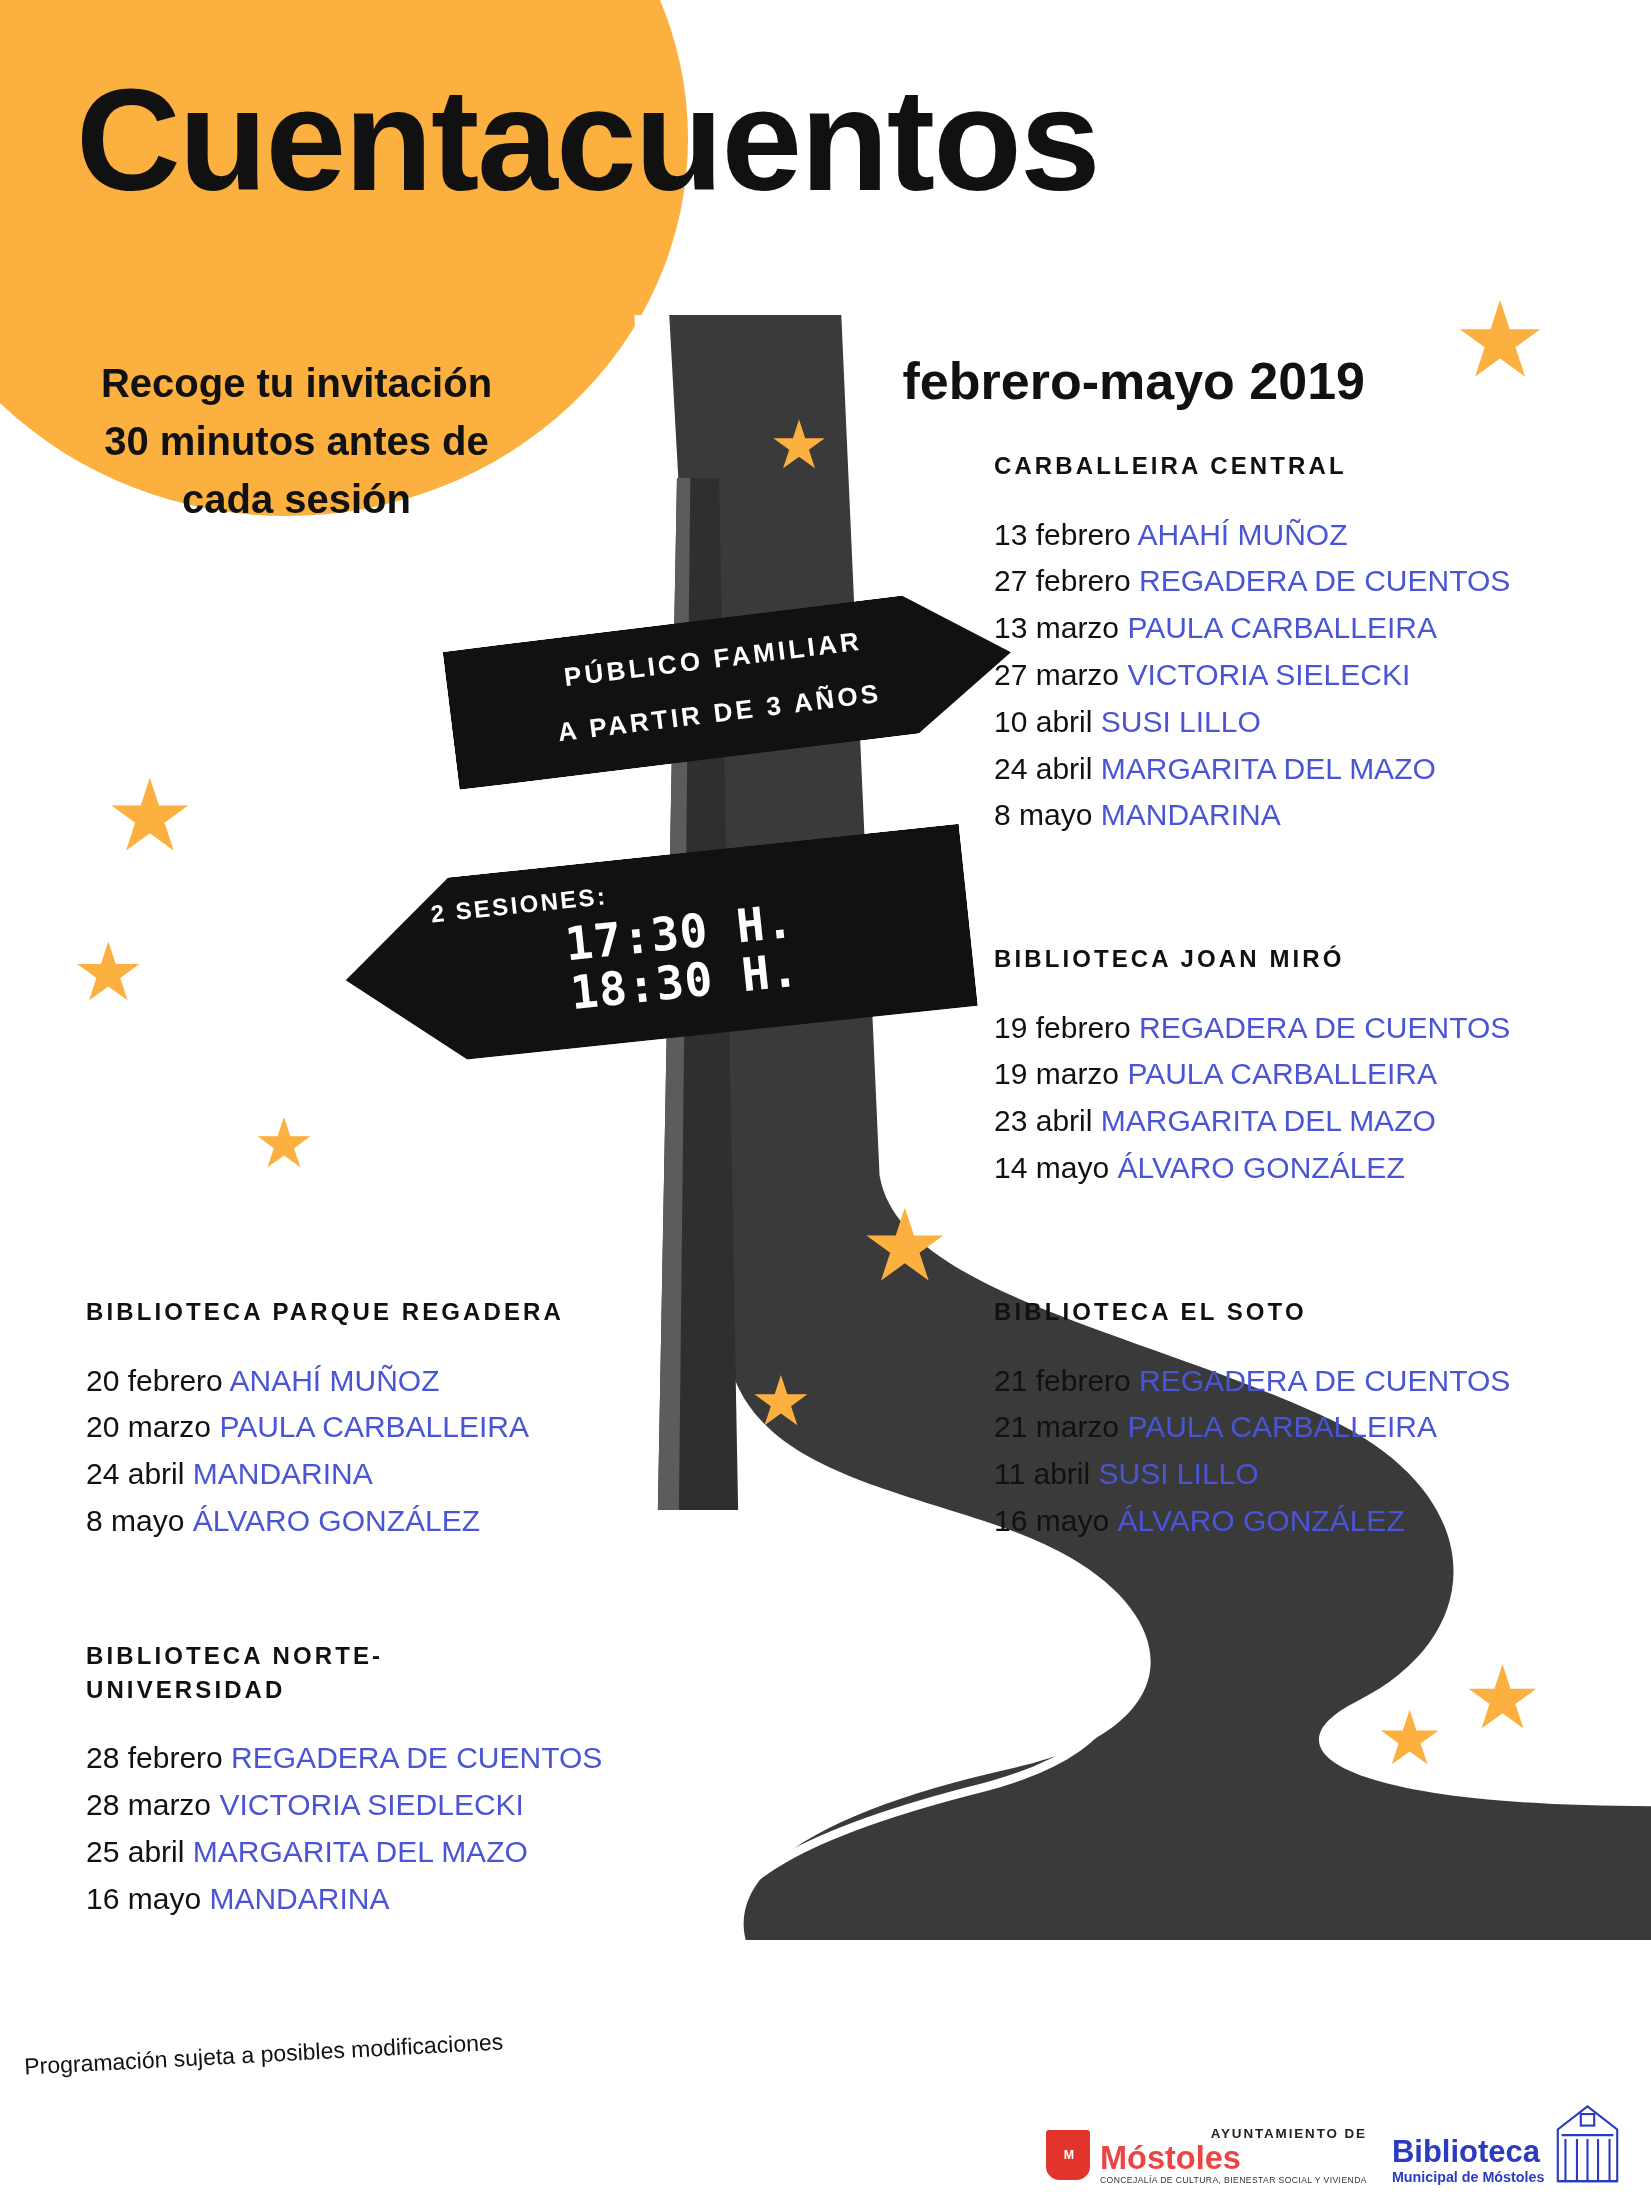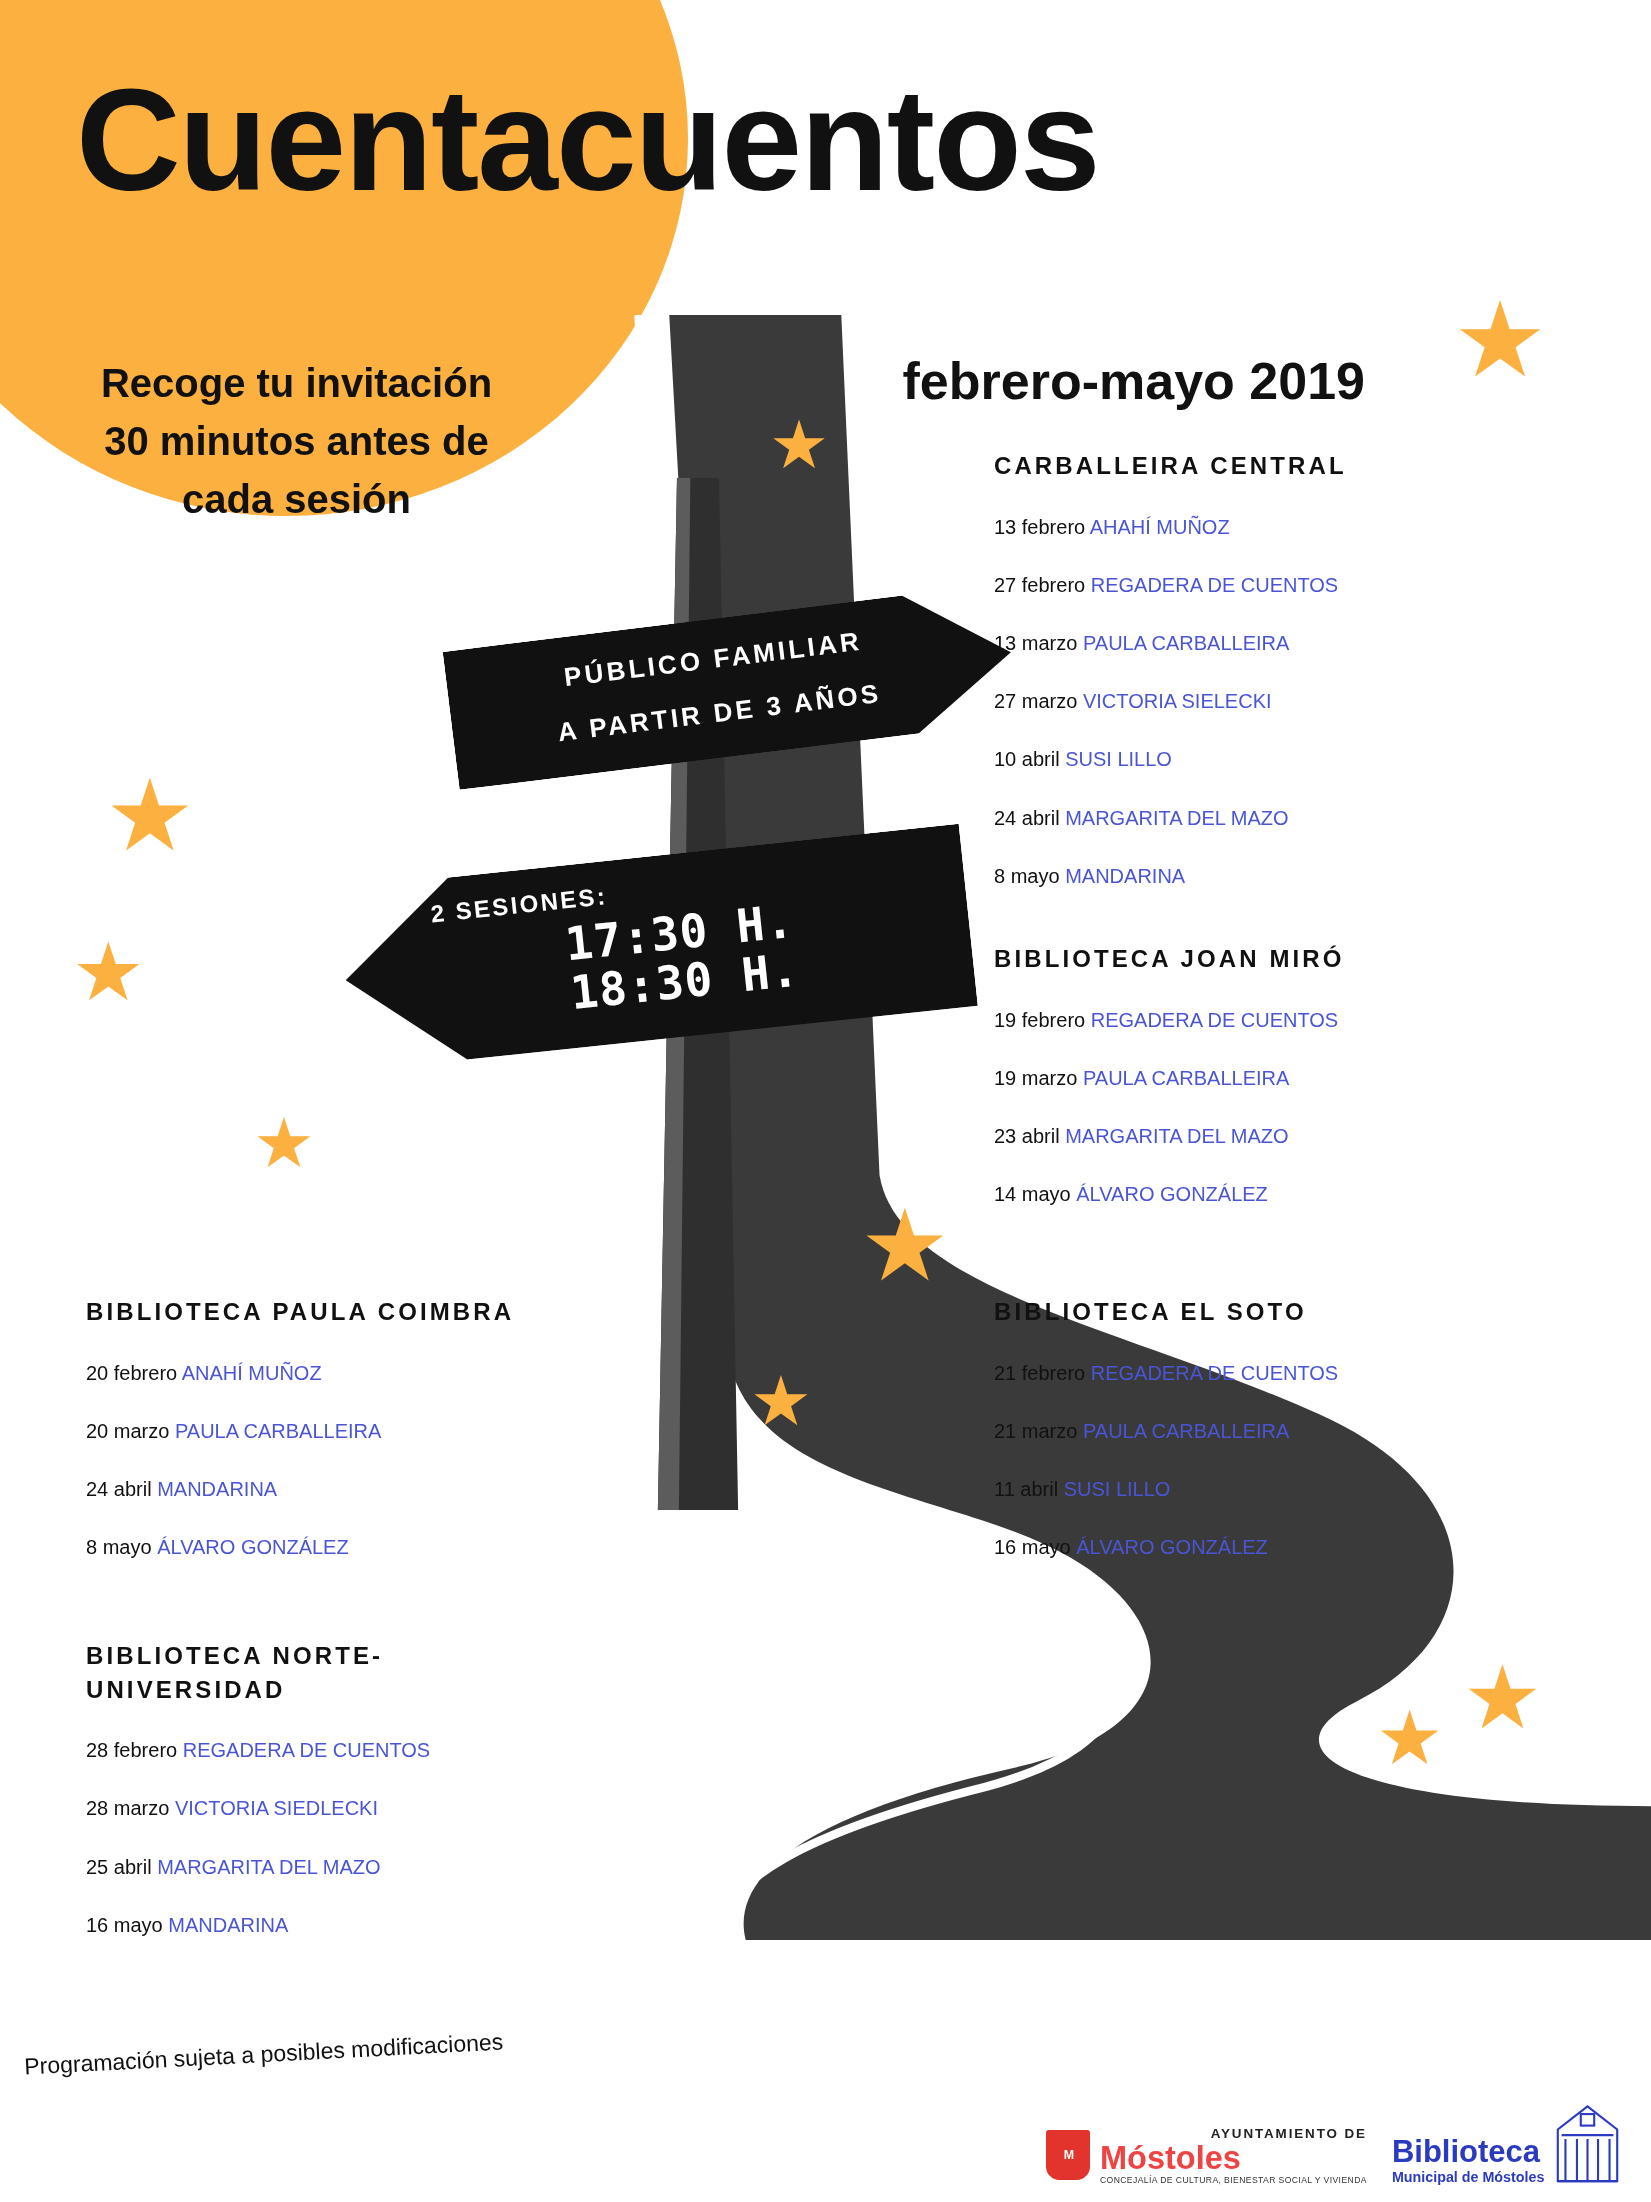--- a/index.html
+++ b/index.html
@@ -153,25 +153,24 @@
     letter-spacing: 3.1px;
     color: #111111;
     line-height: 1.4;
   }
   .lib ul {
     list-style: none;
     margin: 0;
     padding: 0;
   }
   .lib li {
-    font-size: 20px;
+    font-size: 30px;
     line-height: 1.56;
     color: #111111;
     white-space: nowrap;
-    margin-top: 27px;
   }
   .lib li .who {
     color: #4a55d6;
   }
 
   .lib-central        { left: 994px; top: 449px; }
   .lib-joanmiro       { left: 994px; top: 942px; }
   .lib-elsoto         { left: 994px; top: 1295px; }
   .lib-coimbra        { left: 86px;  top: 1295px; }
   .lib-norte          { left: 86px;  top: 1639px; }
@@ -334,21 +333,21 @@
   <h3>BIBLIOTECA EL SOTO</h3>
   <ul>
     <li><span>21 febrero</span> <span class="who">REGADERA DE CUENTOS</span></li>
     <li><span>21 marzo</span> <span class="who">PAULA CARBALLEIRA</span></li>
     <li><span>11 abril</span> <span class="who">SUSI LILLO</span></li>
     <li><span>16 mayo</span> <span class="who">ÁLVARO GONZÁLEZ</span></li>
   </ul>
 </div>
 
 <div class="lib lib-coimbra">
-  <h3>BIBLIOTECA PAULA COIMBRA</h3>
+  <h3>BIBLIOTECA PARQUE REGADERA</h3>
   <ul>
     <li><span>20 febrero</span> <span class="who">ANAHÍ MUÑOZ</span></li>
     <li><span>20 marzo</span> <span class="who">PAULA CARBALLEIRA</span></li>
     <li><span>24 abril</span> <span class="who">MANDARINA</span></li>
     <li><span>8 mayo</span> <span class="who">ÁLVARO GONZÁLEZ</span></li>
   </ul>
 </div>
 
 <div class="lib lib-norte">
   <h3 style="width:344px;">BIBLIOTECA NORTE-UNIVERSIDAD</h3>

